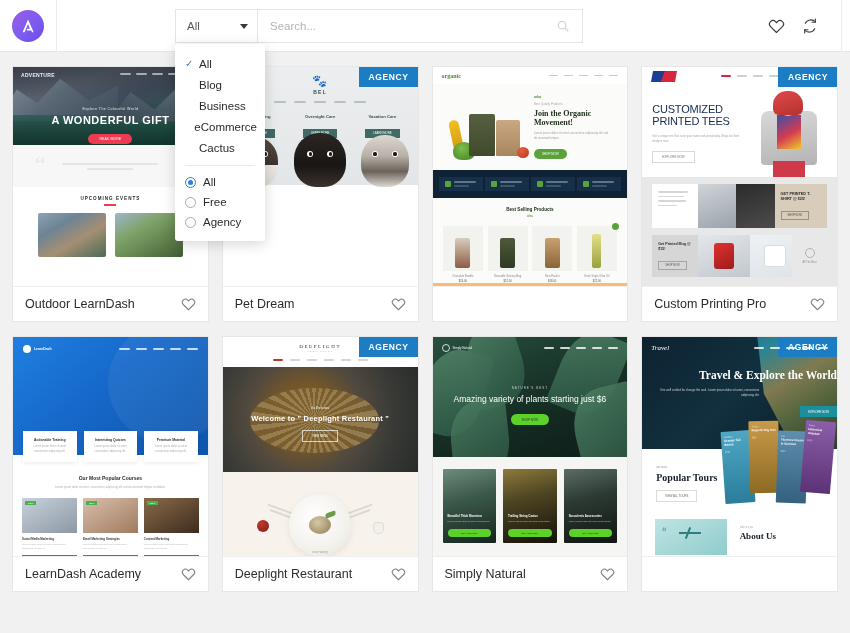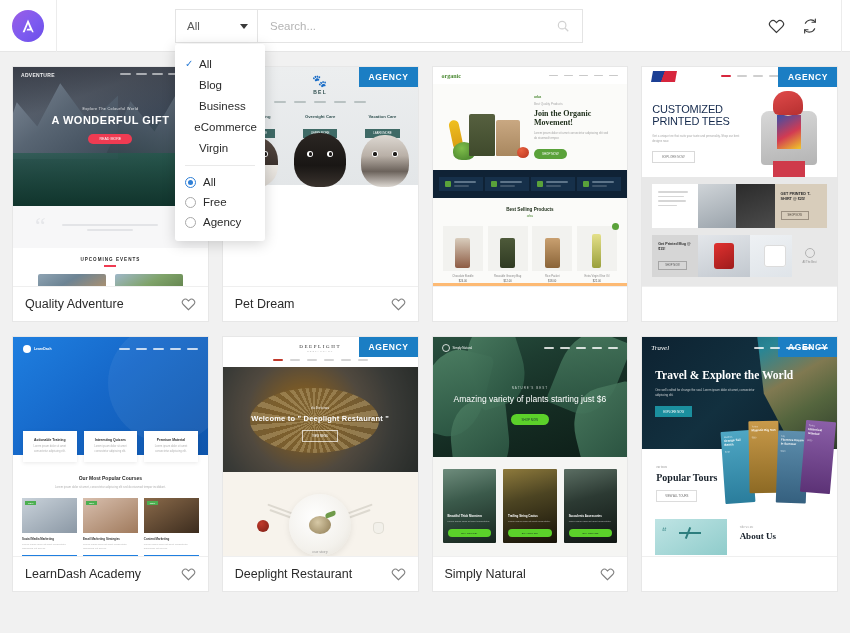--- a/index.html
+++ b/index.html
@@ -168,21 +168,21 @@
   .ms { width: 100%; height: 100%; position: relative; }
 
   
   .ms-nav { height: 16px; display:flex; align-items:center; justify-content:space-between; padding:0 8px; }
   .ms-logo { font-size:5px; font-weight:bold; letter-spacing:.3px; }
   .ms-menu { display:flex; gap:5px; }
   .ms-menu span { display:block; width:11px; height:2px; background:currentColor; opacity:.55; border-radius:1px; }
 
   
   .c1-hero {
-    height: 139px; position: relative; overflow: hidden;
+    height: 78px; position: relative; overflow: hidden;
     background:
       linear-gradient(180deg, rgba(38,40,48,.62) 0%, rgba(40,45,55,.30) 42%, rgba(20,40,35,.55) 100%),
       linear-gradient(160deg,#5b6472 0%, #6d7886 26%, #49586a 48%, #2f5d52 70%, #1f4438 100%);
   }
   .c1-hero::before {
     content:''; position:absolute; left:-8%; top:6px; width:62%; height:62%;
     background: linear-gradient(140deg,#8d98a6 0%, #5a6775 50%, #3d4a58 100%);
     clip-path: polygon(0 100%, 16% 34%, 33% 62%, 52% 12%, 76% 58%, 100% 26%, 100% 100%);
     opacity:.9;
   }
@@ -425,21 +425,21 @@
   .c8 { background:#fff; height:100%; }
   .c8-hero { height:112px; position:relative; overflow:hidden;
     background:linear-gradient(135deg,#0d2231 0%, #12303f 48%, #0a1c28 100%); }
   .c8-hero .coast { position:absolute; right:-6px; top:-6px; width:120px; height:120px;
     background:linear-gradient(150deg,#1b6f86 0%, #2b8d9c 22%, #8a8053 46%, #5b6b3f 66%, #2f3c2a 100%);
     clip-path: polygon(28% 0, 100% 0, 100% 100%, 52% 86%, 34% 52%); opacity:.92; }
   .c8-nav { position:relative; z-index:5; display:flex; align-items:center; justify-content:space-between; padding:7px 9px 0; }
   .c8-lg { font-size:7px; color:#fff; font-family:"Liberation Serif",serif; font-style:italic; }
   .c8-menu { display:flex; gap:6px; align-items:center; }
   .c8-menu span { width:10px; height:1.8px; background:rgba(255,255,255,.8); border-radius:1px; }
-  .c8-ht { position:relative; z-index:5; padding:16px 0 0 13px; }
+  .c8-ht { position:relative; z-index:5; padding:16px 0 0 13px;text-align:right; }
   .c8-h { font-size:11.5px; color:#fff; font-weight:bold; font-family:"Liberation Serif",serif; line-height:1.22; }
   .c8-p { font-size:2.9px; color:rgba(255,255,255,.72); line-height:1.8; margin-top:6px; width:104px; }
   .c8-b { display:inline-block; margin-top:8px; background:#1b8f9e; color:#fff; font-size:2.8px; padding:3.5px 8px; }
   .c8-tours { position:relative; height:108px; background:#fff; }
   .c8-tl { position:absolute; left:14px; top:16px; }
   .c8-eyebrow { font-size:3px; color:#9a9a9a; font-family:"Liberation Serif",serif; }
   .c8-th { font-size:10px; font-weight:bold; color:#17202a; font-family:"Liberation Serif",serif; margin-top:3px; }
   .c8-tb { display:inline-block; margin-top:7px; border:1px solid #dcdcdc; font-size:2.8px; color:#666; padding:3px 8px; }
   .c8-fan { position:absolute; right:2px; top:-34px; width:112px; height:98px; }
   .c8-tc { position:absolute; width:30px; height:72px; border-radius:1px; padding:4px 3px; }
@@ -517,21 +517,21 @@
   <div class="dd-item">
     <span class="dd-check"></span>
     <span>Business</span>
   </div>
   <div class="dd-item">
     <span class="dd-check"></span>
     <span>eCommerce</span>
   </div>
   <div class="dd-item">
     <span class="dd-check"></span>
-    <span>Virgin</span>
+    <span>Cactus</span>
   </div>
 
   <div class="dd-sep"></div>
 
   <div class="dd-radio-row">
     <span class="radio on"></span>
     <span>All</span>
   </div>
   <div class="dd-radio-row">
     <span class="radio"></span>
@@ -581,21 +581,21 @@
             </div>
             <div class="c1-ev-card">
               <div class="c1-ev-img b"></div>
 
             </div>
           </div>
         </div>
       </div>
     </div>
     <div class="card-foot">
-      <span class="card-title">Quality Adventure</span>
+      <span class="card-title">Outdoor LearnDash</span>
       <svg class="heart" viewBox="0 0 24 22" fill="none" stroke="#4a4a4a" stroke-width="1.7">
         <path d="M12 20.2 L3.6 11.8 a4.9 4.9 0 0 1 7-7 L12 6.2 l1.4-1.4 a4.9 4.9 0 0 1 7 7 Z"></path>
       </svg>
     </div>
   </div>
 
   <div class="card">
     <div class="thumb">
       <span class="badge">AGENCY</span>
       <div class="ms c2">
@@ -818,20 +818,26 @@
             <div class="c4-cell p3"></div>
             <div class="c4-cell mug"></div>
             <div class="c4-cell blank">
               <span class="ci"></span>
               <span class="lb">All The Best</span>
             </div>
           </div>
         </div>
         <div class="c4-bottom"></div>
       </div>
+    </div>
+    <div class="card-foot">
+      <span class="card-title">Custom Printing Pro</span>
+      <svg class="heart" viewBox="0 0 24 22" fill="none" stroke="#4a4a4a" stroke-width="1.7">
+        <path d="M12 20.2 L3.6 11.8 a4.9 4.9 0 0 1 7-7 L12 6.2 l1.4-1.4 a4.9 4.9 0 0 1 7 7 Z"></path>
+      </svg>
     </div>
   </div>
 
   <div class="card">
     <div class="thumb">
       <div class="ms c5">
         <div class="c5-hero">
           <div class="c5-nav">
             <span class="c5-lg">
                 <span class="ic"></span>

